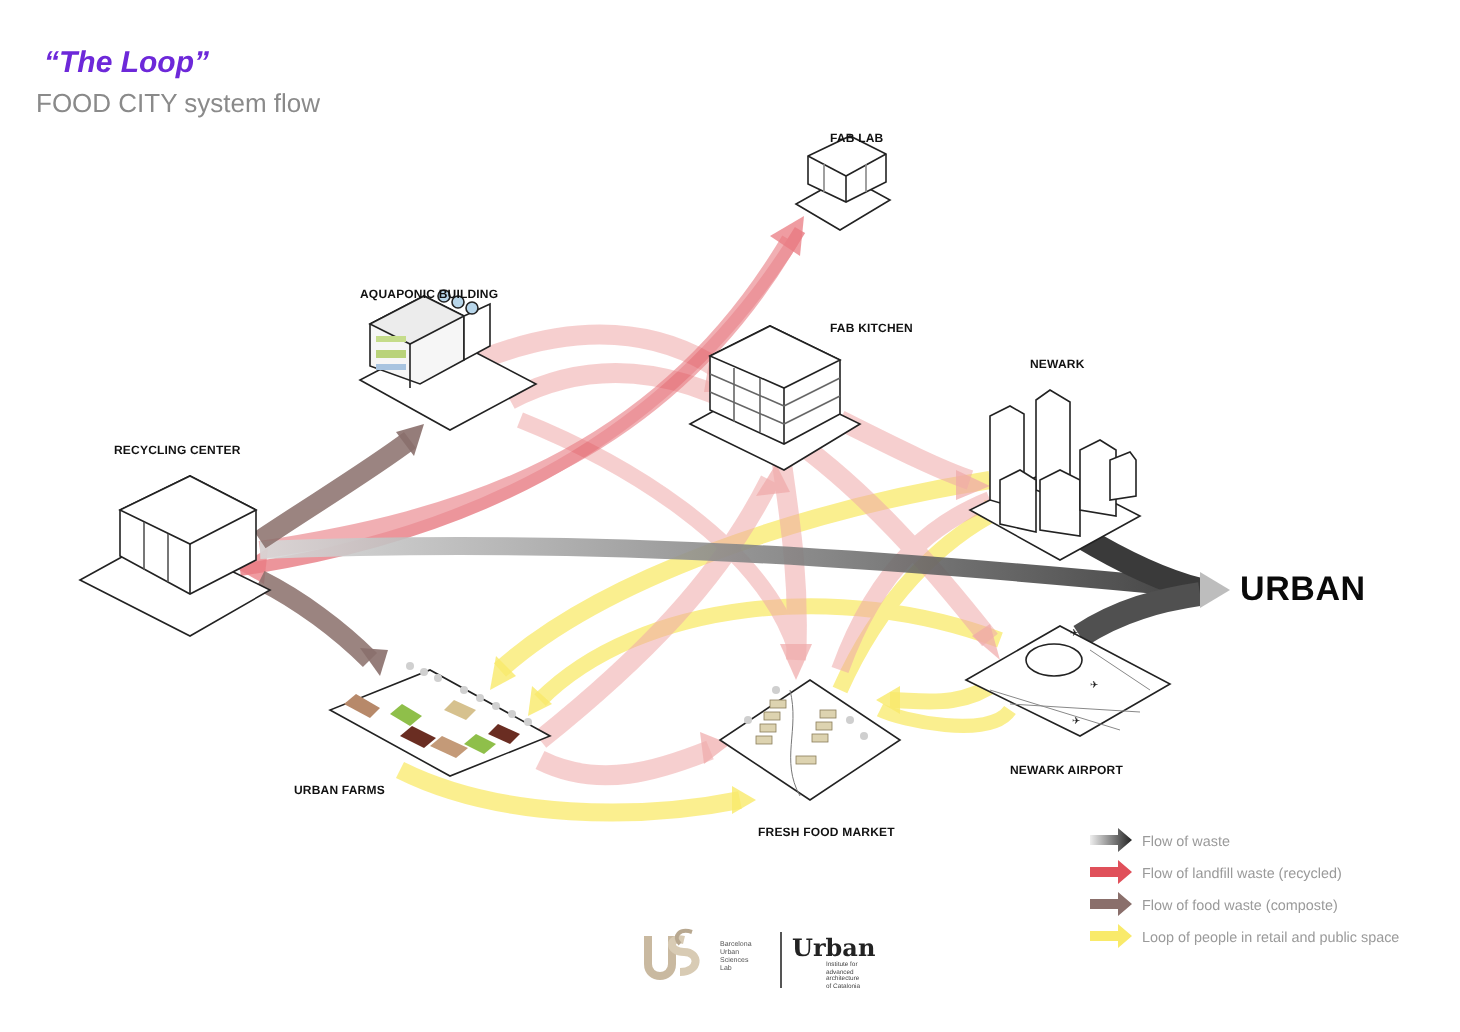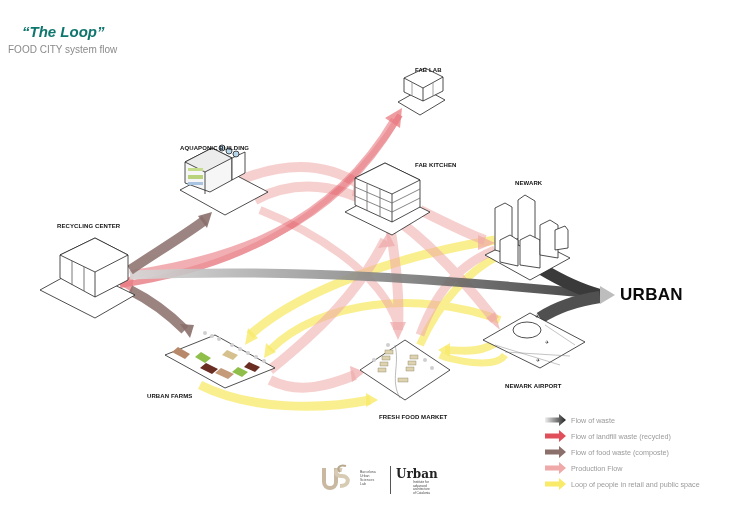--- a/index.html
+++ b/index.html
@@ -1,20 +1,20 @@
 <!DOCTYPE html>
 <html><head>
 <meta charset="utf-8">
 <style>
   html, body { margin: 0; padding: 0; background: #ffffff; }
   body { width: 730px; height: 516px; position: relative; overflow: hidden;
          font-family: "Liberation Sans", sans-serif; }
   .title { position: absolute; left: 22px; top: 23px; font-size: 15px; font-weight: bold;
-           font-style: italic; color: #0f766e; }
-  .subtitle { position: absolute; left: 8px; top: 44px; font-size: 10px; color: #8a8a8a; }
+           font-style: italic; color: #6d28d9; }
+  .subtitle { position: absolute; left: 18px; top: 44px; font-size: 13px; color: #8a8a8a; }
   svg.flows { position: absolute; left: 0; top: 0; }
   .node-label { position: absolute; font-size: 6px; font-weight: bold; color: #111;
                 letter-spacing: 0.1px; white-space: nowrap; }
   .waste-label { position: absolute; left: 620px; top: 285px; font-size: 17px; font-weight: bold;
                  color: #0a0a0a; letter-spacing: 0.3px; }
   .legend { position: absolute; left: 545px; top: 412px; }
   .legend-item { position: relative; height: 16px; display: flex; align-items: center; }
   .legend-item svg { width: 22px; height: 12px; margin-right: 4px; }
   .legend-item span { font-size: 7.2px; color: #9a9a9a; white-space: nowrap; }
   .logos { position: absolute; left: 318px; top: 462px; width: 130px; height: 32px; }
@@ -244,26 +244,20 @@
     <span>Flow of landfill waste (recycled)</span>
   </div>
   <div class="legend-item">
     <svg viewBox="0 0 22 12">
       <polygon points="0,3.5 14,3.5 14,0 21,6 14,12 14,8.5 0,8.5" fill="#8a6f6b"></polygon>
     </svg>
     <span>Flow of food waste (composte)</span>
   </div>
   <div class="legend-item">
     <svg viewBox="0 0 22 12">
-      <polygon points="0,3.5 14,3.5 14,0 21,6 14,12 14,8.5 0,8.5" fill="#f0a9a9"></polygon>
-    </svg>
-    <span>Production Flow</span>
-  </div>
-  <div class="legend-item">
-    <svg viewBox="0 0 22 12">
       <polygon points="0,3.5 14,3.5 14,0 21,6 14,12 14,8.5 0,8.5" fill="#f9ea6a"></polygon>
     </svg>
     <span>Loop of people in retail and public space</span>
   </div>
 </div>
 
 <div class="logos">
   <svg width="36" height="32" viewBox="0 0 36 32" style="position:absolute;left:2px;top:0;">
     <path d="M4 6 L4 20 C4 28, 16 28, 16 20 L16 6" fill="none" stroke="#c9b9a0" stroke-width="4"></path>
     <path d="M22 8 C14 6, 14 14, 22 14 C30 14, 30 24, 20 24" fill="none" stroke="#d8cbb4" stroke-width="4"></path>

